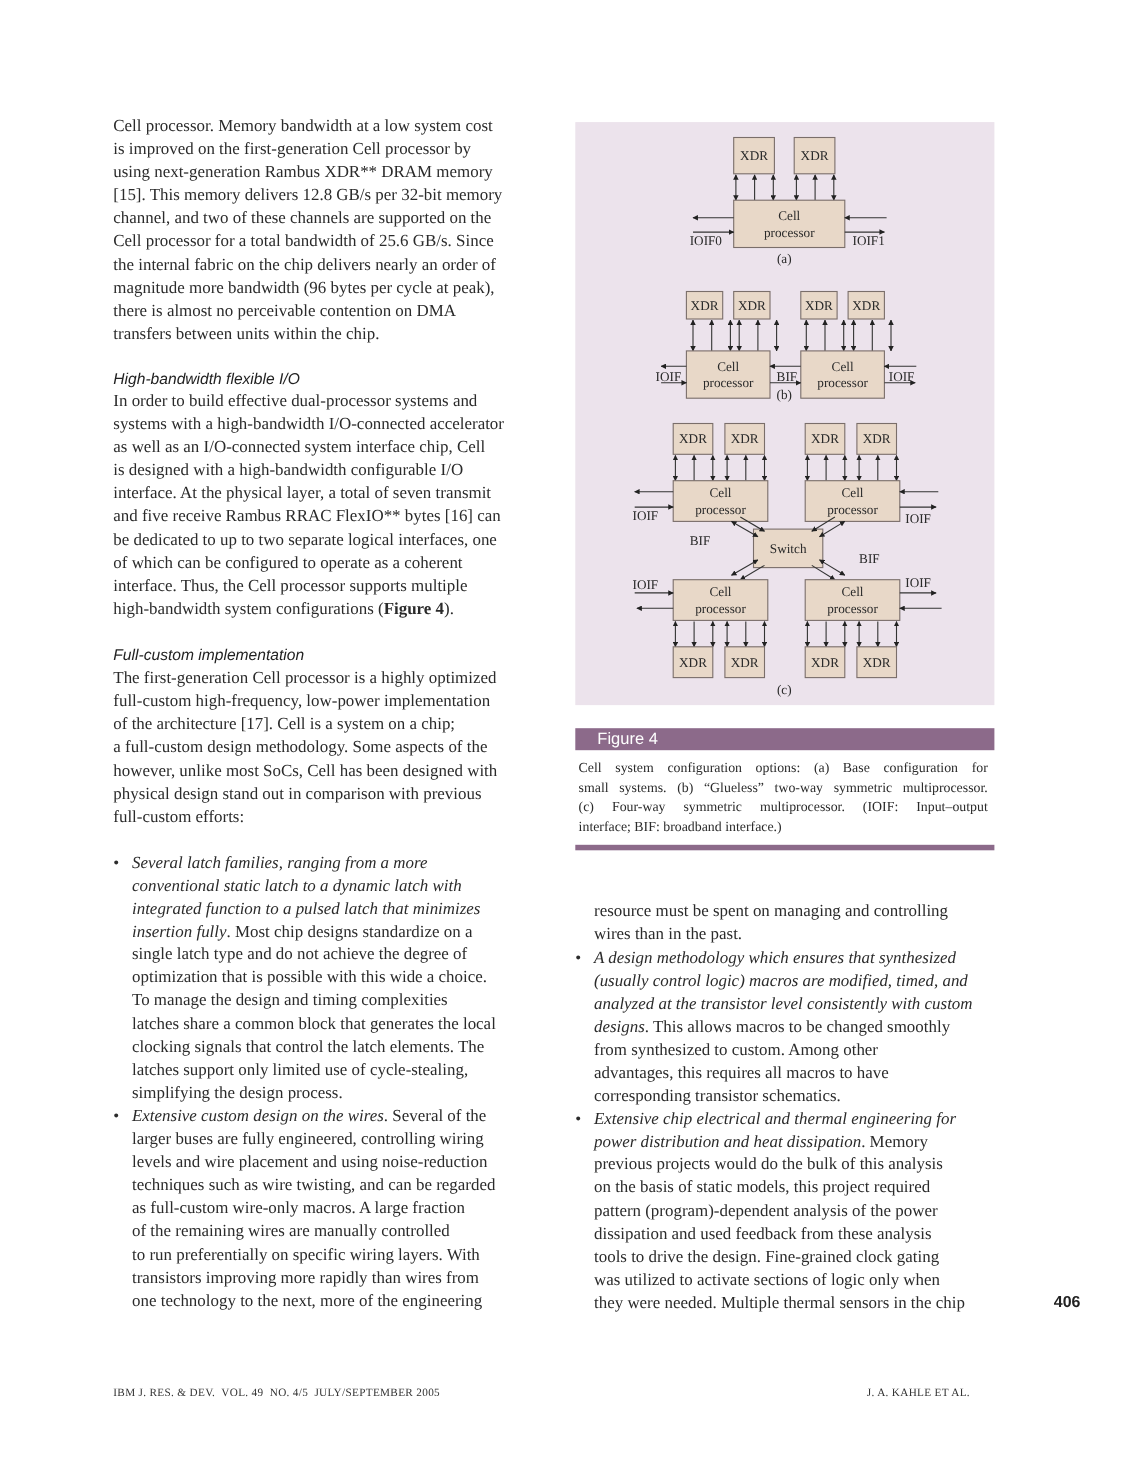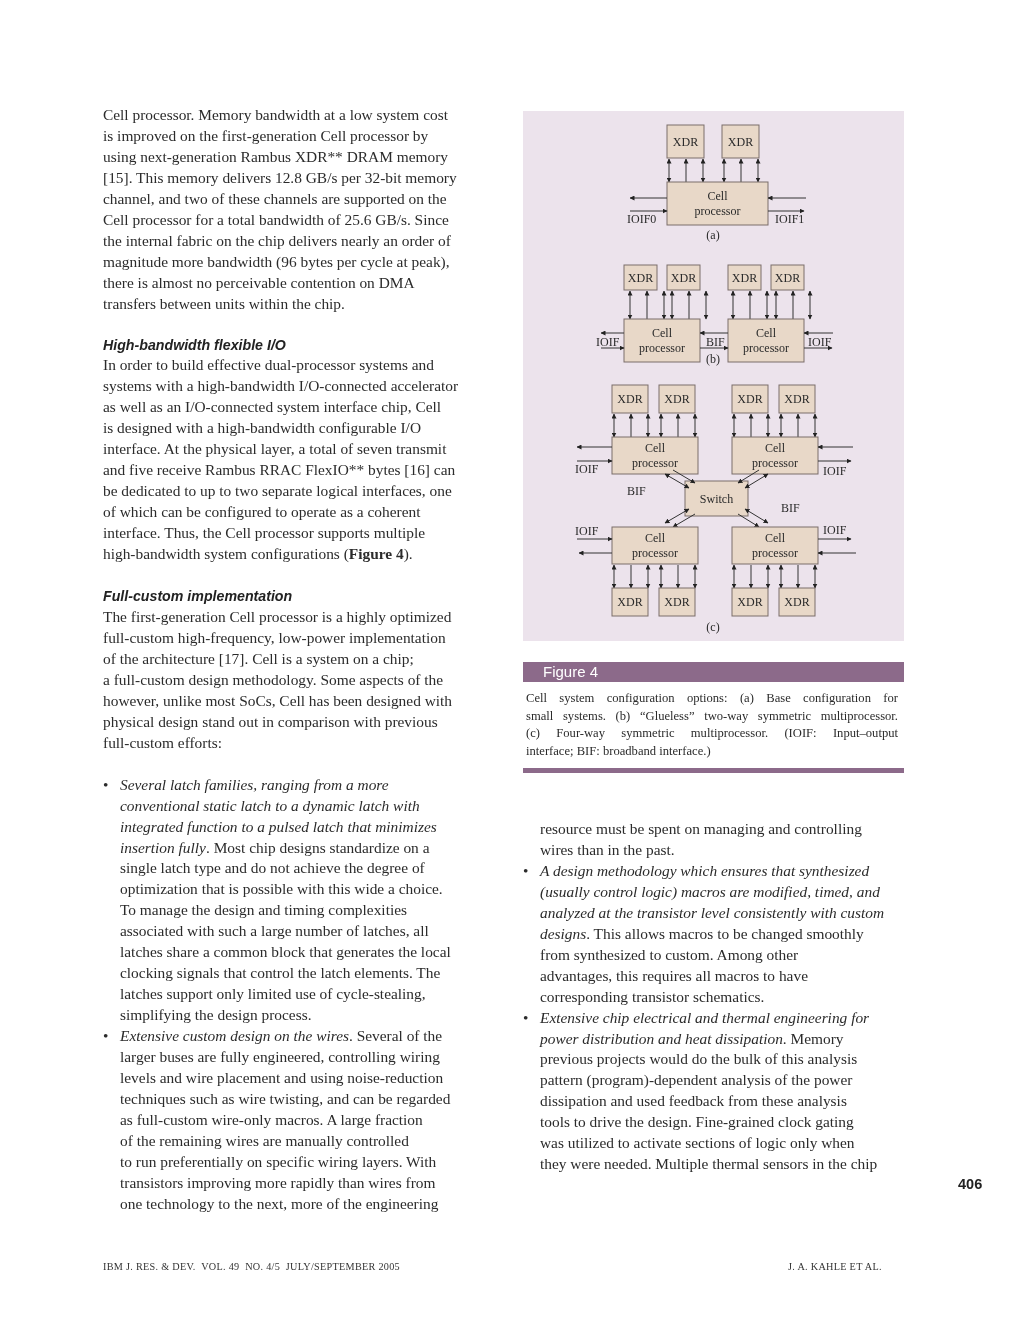--- a/index.html
+++ b/index.html
@@ -1,20 +1,20 @@
 <!DOCTYPE html>
 <html><head>
 <meta charset="utf-8">
 <style>
   html, body { margin: 0; padding: 0; background: #ffffff; }
   body { width: 1024px; height: 1325px; position: relative; overflow: hidden; color: #2a2a2a; }
   .col { position: absolute; font-family: "Liberation Serif", "DejaVu Serif", serif; font-size: 15.4px; line-height: 20.95px; color: #2b2b2b; }
   .line { display: block; white-space: nowrap; }
   .just { text-align: justify; text-align-last: justify; }
-  .heading { font-family: "Liberation Sans", "DejaVu Sans", sans-serif; font-weight: bold; font-style: italic; font-size: 14.2px; line-height: 20.95px; color: #222; }
+  .heading { font-family: "Liberation Sans", "DejaVu Sans", sans-serif; font-weight: normal; font-style: italic; font-size: 14.2px; line-height: 20.95px; color: #222; }
   .bullet-item { position: relative; padding-left: 17px; }
   .bullet-dot { position: absolute; left: 0; top: 0; }
   .it { font-style: italic; }
   .bold { font-weight: bold; }
 
   #figure { position: absolute; left: 523px; top: 111px; width: 381px; height: 530px; background: #ece3ec; }
   #figure svg { position: absolute; left: 0; top: 0; }
   .fig-bar { position: absolute; left: 523px; top: 662px; width: 381px; height: 20px; background: #8c6a8a; }
   .fig-bar span { position: absolute; left: 20px; top: 1px; color: #ffffff; font-family: "Liberation Sans", "DejaVu Sans", sans-serif; font-size: 15px; line-height: 18px; }
   .fig-caption { position: absolute; left: 526px; top: 690px; width: 372px; font-family: "Liberation Serif", "DejaVu Serif", serif; font-size: 12.6px; line-height: 17.5px; color: #2b2b2b; }
@@ -70,21 +70,20 @@
     <div id="b1-it" class="it">
         <span class="line">Several latch families, ranging from a more</span>
         <span class="line">conventional static latch to a dynamic latch with</span>
         <span class="line">integrated function to a pulsed latch that minimizes</span>
       </div>
     <span class="line"><span class="it">insertion fully</span><span>. Most chip designs standardize on a</span></span>
     <div id="b1-rest">
         <span class="line">single latch type and do not achieve the degree of</span>
         <span class="line">optimization that is possible with this wide a choice.</span>
         <span class="line">To manage the design and timing complexities</span>
-        <span class="line">associated with such a large number of latches, all</span>
         <span class="line">latches share a common block that generates the local</span>
         <span class="line">clocking signals that control the latch elements. The</span>
         <span class="line">latches support only limited use of cycle-stealing,</span>
         <span class="line">simplifying the design process.</span>
       </div>
   </div>
   <div class="bullet-item">
     <span class="bullet-dot">•</span>
     <span class="line"><span class="it">Extensive custom design on the wires</span><span>. Several of the</span></span>
     <div id="b2-rest">
@@ -317,20 +316,21 @@
       </div>
   </div>
   <div class="bullet-item">
     <span class="bullet-dot">•</span>
     <div id="b4-it" class="it">
         <span class="line">Extensive chip electrical and thermal engineering for</span>
       </div>
     <span class="line"><span class="it">power distribution and heat dissipation</span><span>. Memory</span></span>
     <div id="b4-rest">
         <span class="line">previous projects would do the bulk of this analysis</span>
+        <span class="line">on the basis of static models, this project required</span>
         <span class="line">pattern (program)-dependent analysis of the power</span>
         <span class="line">dissipation and used feedback from these analysis</span>
         <span class="line">tools to drive the design. Fine-grained clock gating</span>
         <span class="line">was utilized to activate sections of logic only when</span>
         <span class="line">they were needed. Multiple thermal sensors in the chip</span>
       </div>
   </div>
 </div>
 
 <div class="page-number">406</div>

